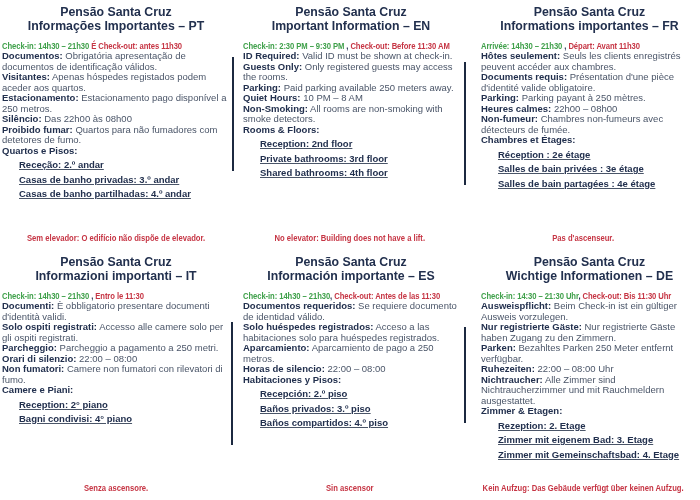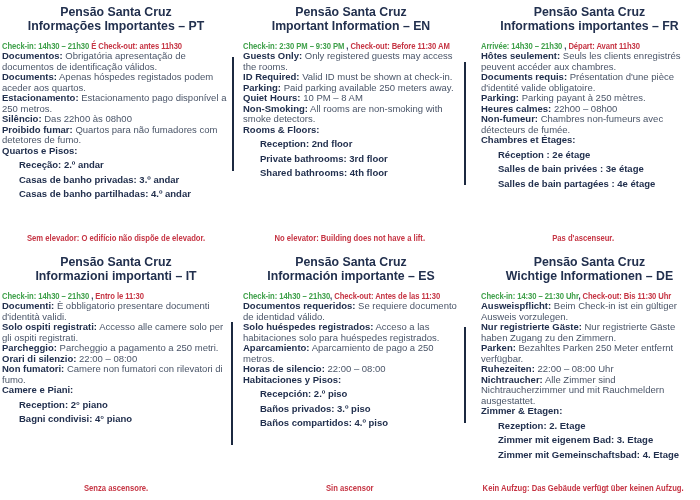--- a/index.html
+++ b/index.html
@@ -50,21 +50,21 @@
   .check .red   { color: #c63544; }
   .item { }
   .item b { color: #22304e; }
   .sub {
     margin-top: 4px;
     padding-left: 17px;
     font-weight: bold;
     color: #22304e;
     line-height: 10.5px;
   }
-  .subs { margin-top: 1px; }
+  .subs { margin-top: 1px; text-decoration: underline; }
   .footer {
     position: absolute;
     bottom: 7px;
     left: -14%;
     width: 128%;
     transform: scaleX(0.78125);
     transform-origin: 50% 100%;
     text-align: center;
     font-weight: bold;
     color: #c63544;
@@ -90,42 +90,42 @@
   <div class="divider" id="div-bot-1"></div>
   <div class="divider" id="div-bot-2"></div>
 <section class="panel col1">
     <h2 class="title">
       <span class="t1">Pensão Santa Cruz</span><br>
       <span class="t2">Informações Importantes – PT</span>
     </h2>
     <p class="check"><span class="green">Check-in: 14h30 – 21h30</span><span class="sep"> </span><span class="red">É Check-out: antes 11h30</span></p>
     <div class="items">
         <p class="item"><b>Documentos:</b> <span>Obrigatória apresentação de documentos de identificação válidos.</span></p>
-        <p class="item"><b>Documents:</b> <span>Apenas hóspedes registados podem aceder aos quartos.</span></p>
+        <p class="item"><b>Visitantes:</b> <span>Apenas hóspedes registados podem aceder aos quartos.</span></p>
         <p class="item"><b>Estacionamento:</b> <span>Estacionamento pago disponível a 250 metros.</span></p>
         <p class="item"><b>Silêncio:</b> <span>Das 22h00 às 08h00</span></p>
         <p class="item"><b>Proibido fumar:</b> <span>Quartos para não fumadores com detetores de fumo.</span></p>
         <p class="item"><b>Quartos e Pisos:</b> <span></span></p>
       </div>
     <div class="subs">
         <p class="sub">Receção: 2.º andar</p>
         <p class="sub">Casas de banho privadas: 3.º andar</p>
         <p class="sub">Casas de banho partilhadas: 4.º andar</p>
       </div>
     <p class="footer">Sem elevador: O edifício não dispõe de elevador.</p>
   </section>
     <section class="panel col2">
     <h2 class="title">
       <span class="t1">Pensão Santa Cruz</span><br>
       <span class="t2">Important Information – EN</span>
     </h2>
     <p class="check"><span class="green">Check-in: 2:30 PM – 9:30 PM</span><span class="sep"> , </span><span class="red">Check-out: Before 11:30 AM</span></p>
     <div class="items">
+        <p class="item"><b>ID Required:</b> <span>Valid ID must be shown at check-in.</span></p>
         <p class="item"><b>Guests Only:</b> <span>Only registered guests may access the rooms.</span></p>
-        <p class="item"><b>ID Required:</b> <span>Valid ID must be shown at check-in.</span></p>
         <p class="item"><b>Parking:</b> <span>Paid parking available 250 meters away.</span></p>
         <p class="item"><b>Quiet Hours:</b> <span>10 PM – 8 AM</span></p>
         <p class="item"><b>Non-Smoking:</b> <span>All rooms are non-smoking with smoke detectors.</span></p>
         <p class="item"><b>Rooms &amp; Floors:</b> <span></span></p>
       </div>
     <div class="subs">
         <p class="sub">Reception: 2nd floor</p>
         <p class="sub">Private bathrooms: 3rd floor</p>
         <p class="sub">Shared bathrooms: 4th floor</p>
       </div>

